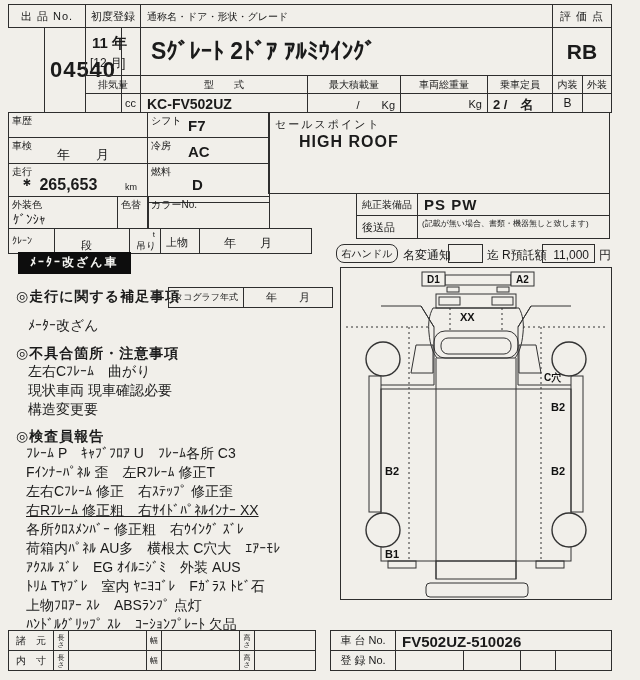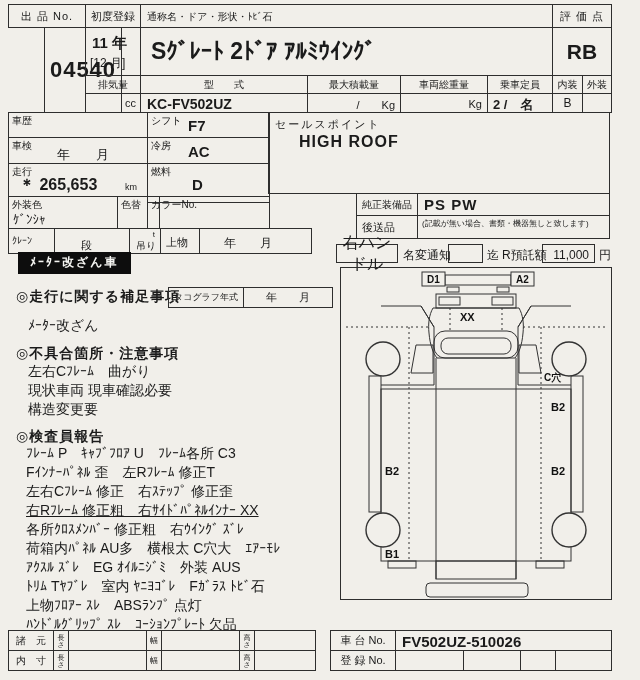--- a/index.html
+++ b/index.html
@@ -28,21 +28,21 @@
   <div class="cell c lbl" style="left:8px;top:4px;width:78px;height:24px;">出 品 No.</div>
   <div class="cell c big" style="left:8px;top:27px;width:78px;height:86px;font-size:22px;letter-spacing:1px;margin-left:36px;">04540</div>
 
   <div class="cell c" style="left:85px;top:4px;width:56px;height:24px;font-size:11px;">初度登録</div>
   <div class="cell" style="left:85px;top:27px;width:56px;height:49px;">
     <div class="txt big" style="left:6px;top:6px;font-size:15px;">11 年</div>
     <div class="txt" style="left:4px;top:27px;font-size:12px;">[12 月]</div>
   </div>
 
   <div class="cell" style="left:140px;top:4px;width:413px;height:24px;">
-    <div class="txt lbl10" style="left:6px;top:5px;">通称名・ドア・形状・ﾄﾋﾞ石</div>
+    <div class="txt lbl10" style="left:6px;top:5px;">通称名・ドア・形状・グレード</div>
   </div>
   <div class="cell" style="left:140px;top:27px;width:413px;height:49px;">
     <div class="txt big" style="left:10px;top:10px;font-size:23px;">Sｸﾞﾚｰﾄ 2ﾄﾞｱ ｱﾙﾐｳｲﾝｸﾞ</div>
   </div>
 
   <div class="cell c lbl" style="left:552px;top:4px;width:60px;height:24px;">評 価 点</div>
   <div class="cell c big" style="left:552px;top:27px;width:60px;height:49px;font-size:21px;">RB</div>
 
   <div class="cell c lbl10" style="left:85px;top:75px;width:56px;height:19px;">排気量</div>
   <div class="cell" style="left:85px;top:93px;width:56px;height:20px;">
@@ -98,21 +98,21 @@
   </div>
   <div class="cell" style="left:147px;top:163px;width:123px;height:40px;">
     <div class="corner">燃料</div>
     <div class="txt big" style="left:44px;top:12px;font-size:15px;">D</div>
   </div>
 
   <div class="cell" style="left:8px;top:196px;width:110px;height:33px;">
     <div class="corner">外装色</div>
     <div class="txt" style="left:4px;top:15px;font-size:13px;">ｹﾞﾝｼｬ</div>
   </div>
-  <div class="cell" style="left:117px;top:196px;width:43px;height:33px;">
+  <div class="cell" style="left:117px;top:196px;width:32px;height:33px;">
     <div class="corner">色替</div>
   </div>
   <div class="cell" style="left:147px;top:196px;width:123px;height:33px;">
     <div class="corner">カラーNo.</div>
   </div>
 
   <div class="cell" style="left:8px;top:228px;width:47px;height:26px;">
     <div class="txt" style="left:3px;top:6px;font-size:10px;">ｸﾚｰﾝ</div>
   </div>
   <div class="cell" style="left:54px;top:228px;width:76px;height:26px;">
@@ -140,21 +140,21 @@
   </div>
   <div class="cell" style="left:356px;top:215px;width:62px;height:24px;">
     <div class="txt" style="left:5px;top:4px;font-size:11px;">後送品</div>
   </div>
   <div class="cell" style="left:417px;top:215px;width:193px;height:24px;">
     <div class="txt" style="left:4px;top:2px;font-size:8px;">(記載が無い場合、書類・機器無しと致します)</div>
   </div>
 
   <div class="badge" style="left:18px;top:252px;">ﾒｰﾀｰ改ざん車</div>
 
-  <div class="cell c" style="left:336px;top:244px;width:62px;height:19px;font-size:16px;">右ハンドル</div>
+  <div class="cell c" style="left:336px;top:244px;width:62px;height:19px;font-size:10px;border-radius:8px;">右ハンドル</div>
   <div class="txt" style="left:403px;top:247px;font-size:12px;">名変通知</div>
   <div class="cell" style="left:448px;top:244px;width:35px;height:19px;"></div>
   <div class="txt" style="left:487px;top:247px;font-size:12px;">迄</div>
   <div class="txt" style="left:502px;top:247px;font-size:12px;">R預託額</div>
   <div class="cell" style="left:542px;top:244px;width:53px;height:19px;">
     <div class="txt" style="right:5px;top:3px;font-size:12px;">11,000</div>
   </div>
   <div class="txt" style="left:599px;top:247px;font-size:12px;">円</div>
 
   <div class="txt note-title" style="left:16px;top:288px;">◎走行に関する補足事項</div>

